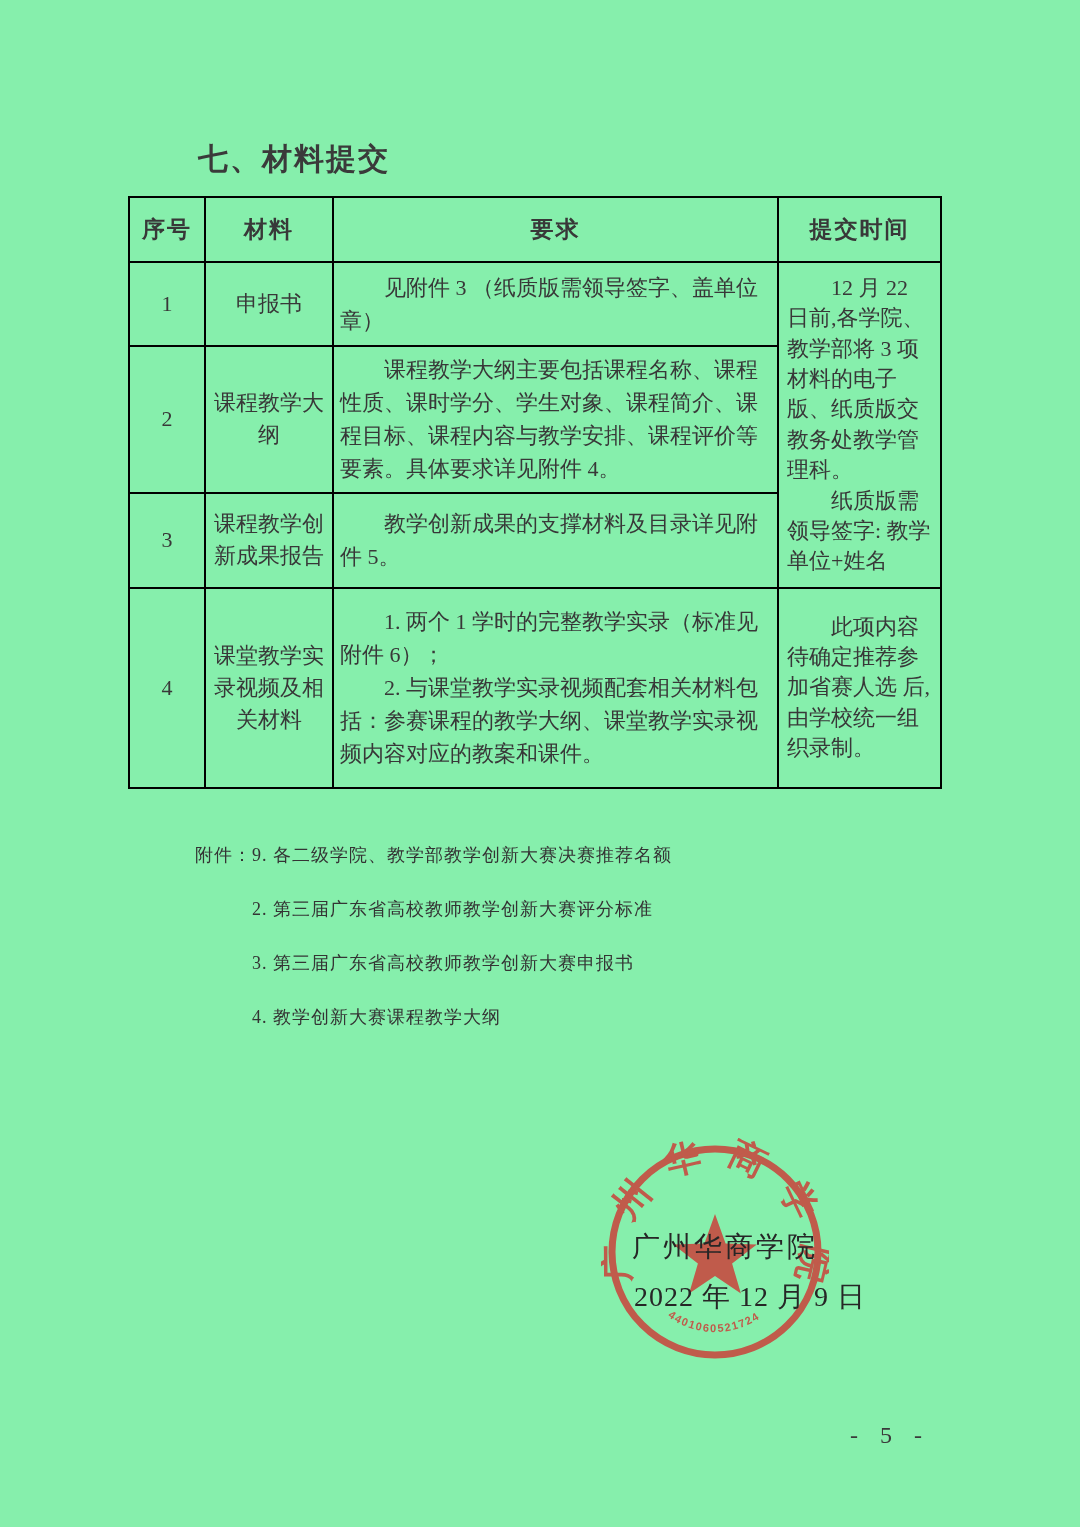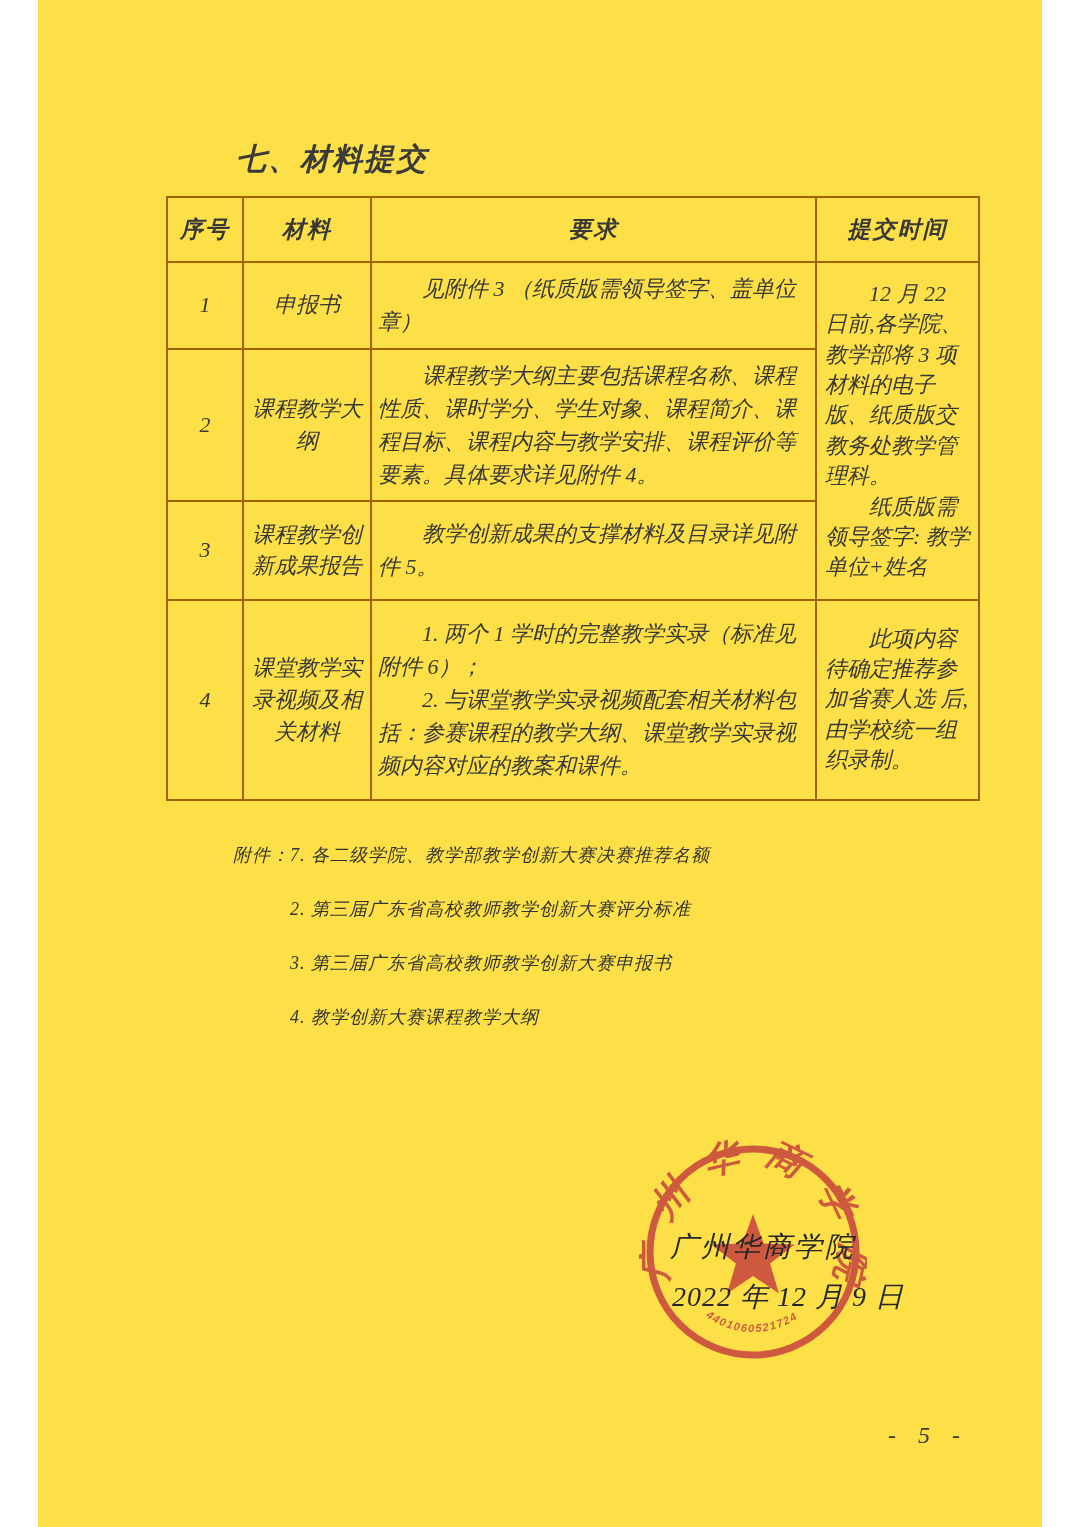--- a/index.html
+++ b/index.html
@@ -1,26 +1,25 @@
 <!DOCTYPE html>
 <html style="--stamp-color: #c8473e;"><head>
 <meta charset="utf-8">
 <style>
   * { margin: 0; padding: 0; box-sizing: border-box; }
   html, body { background: #ffffff; }
   .page {
     position: relative;
-    width: 1004px;
+    width: 1080px;
     height: 1527px;
     margin: 0 auto;
-    background: #fde047;
+    background: #86efac;
     color: #333333;
     font-family: "Liberation Serif", "DejaVu Serif", serif;
     overflow: hidden;
-    font-style: italic;
   }
   .doc-title {
     position: absolute;
     left: 198px;
     top: 139px;
     font-family: "Liberation Sans", "DejaVu Sans", sans-serif;
     font-size: 30px;
     font-weight: bold;
     color: #3a3a3a;
     letter-spacing: 2px;
@@ -29,35 +28,35 @@
     position: absolute;
     left: 128px;
     top: 196px;
     width: 812px;
     border-collapse: collapse;
     table-layout: fixed;
     font-size: 22px;
     color: #383838;
   }
   table.materials th, table.materials td {
-    border: 2px solid #a16207;
+    border: 2px solid #000000;
     vertical-align: middle;
   }
   table.materials th {
     height: 65px;
     font-size: 23px;
     font-weight: bold;
     text-align: center;
     letter-spacing: 2px;
   }
   td.c-no { text-align: center; }
   td.c-mat { text-align: center; padding: 4px 0; line-height: 1.45; }
   td.c-req { padding: 6px 6px; line-height: 1.5; }
   td.c-req p, td.c-time p { text-indent: 2em; margin: 0; }
-  td.c-time { padding: 16px 8px; line-height: 1.38; margin-top: 20px; }
+  td.c-time { padding: 10px 8px; line-height: 1.38; margin-top: 20px; }
   .row-1 td { height: 83px; }
   .row-2 td { height: 132px; }
   .row-3 td { height: 94px; }
   .row-4 td { height: 200px; }
 
   .attachments {
     position: absolute;
     left: 195px;
     top: 828px;
     display: flex;
@@ -165,21 +164,21 @@
         <td class="c-time">
           <p>此项内容待确定推荐参加省赛人选 后, 由学校统一组织录制。</p>
         </td>
       </tr>
     </tbody>
   </table>
 
   <div class="attachments">
     <span class="att-label">附件：</span>
     <div class="att-items">
-      <div class="att-item">7. 各二级学院、教学部教学创新大赛决赛推荐名额</div>
+      <div class="att-item">9. 各二级学院、教学部教学创新大赛决赛推荐名额</div>
       <div class="att-item">2. 第三届广东省高校教师教学创新大赛评分标准</div>
       <div class="att-item">3. 第三届广东省高校教师教学创新大赛申报书</div>
       <div class="att-item">4. 教学创新大赛课程教学大纲</div>
     </div>
   </div>
 
   <div class="stamp-wrap">
     <svg width="228" height="228" viewBox="0 0 228 228">
       <defs>
         <path id="arcTop" d="M 36.8 152 A 86 86 0 1 1 191.2 152" fill="none"></path>

